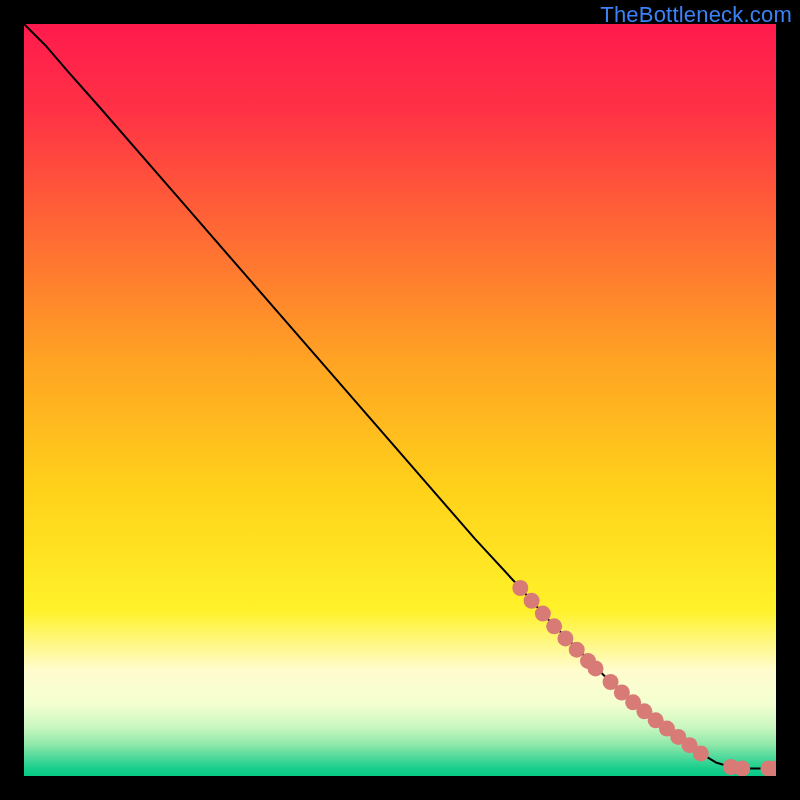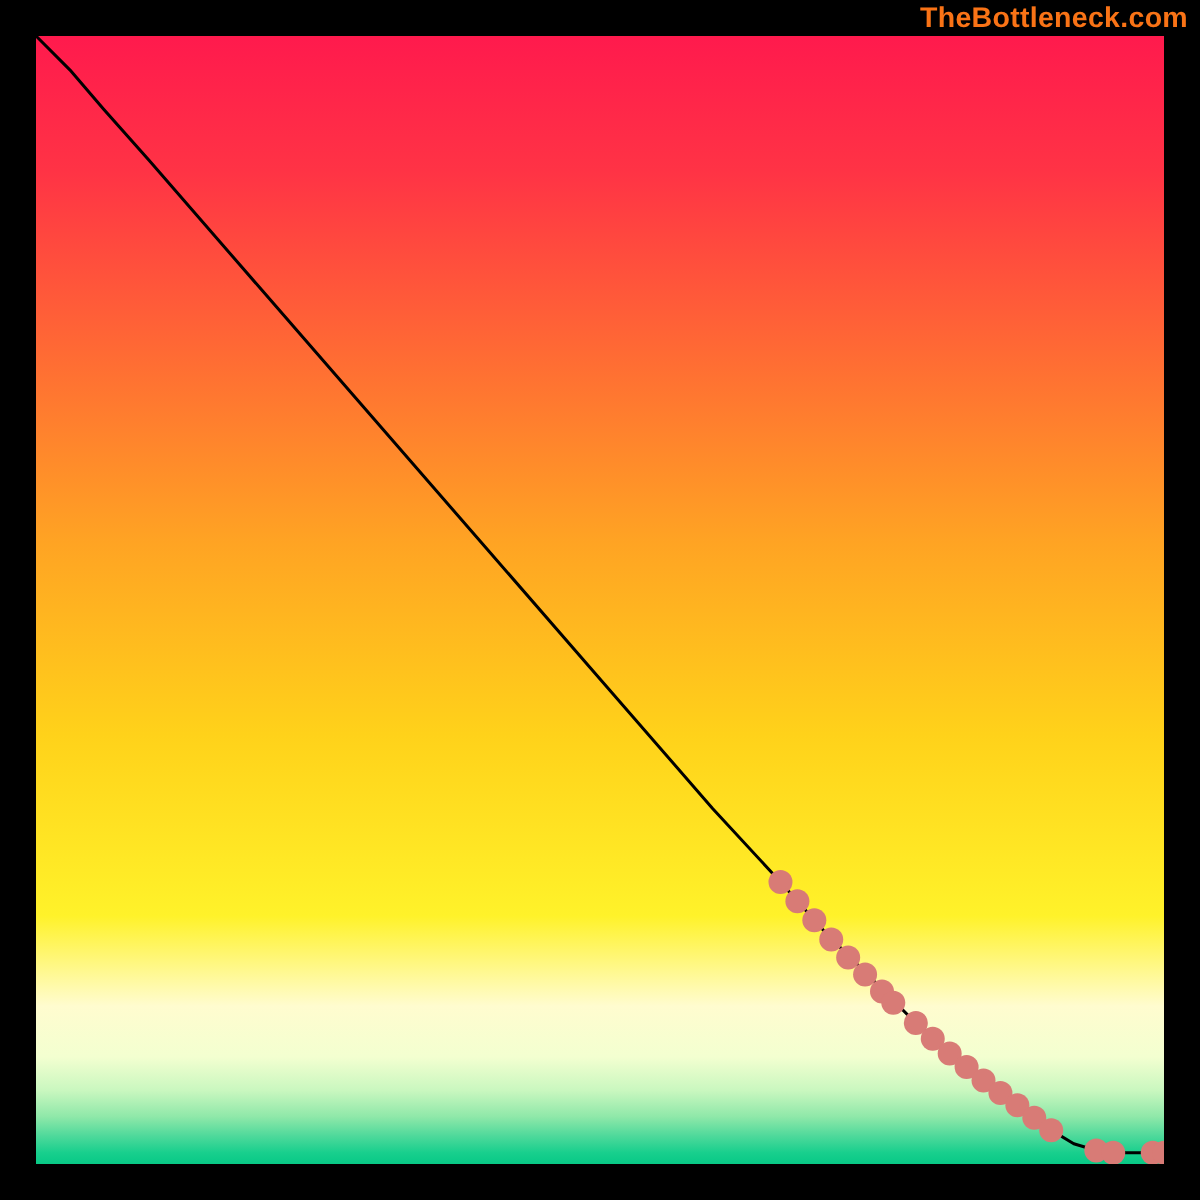--- a/index.html
+++ b/index.html
@@ -22,23 +22,23 @@
     left: 24px;
     top: 24px;
     width: 752px;
     height: 752px;
     
   }
   .watermark {
     position: absolute;
     top: 2px;
     right: 8px;
-    color: #f97316;
-    font-size: 19px;
-    font-weight: 700;
+    color: #3b82f6;
+    font-size: 22px;
+    font-weight: 400;
     letter-spacing: 0.2px;
     user-select: none;
   }
   svg { display: block; }
 </style>
 </head>
 <body>
 
 <div class="frame">
   <div class="watermark">TheBottleneck.com</div>

